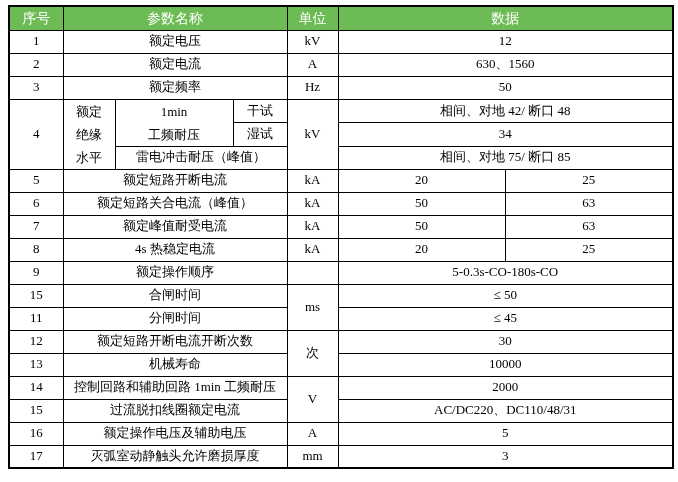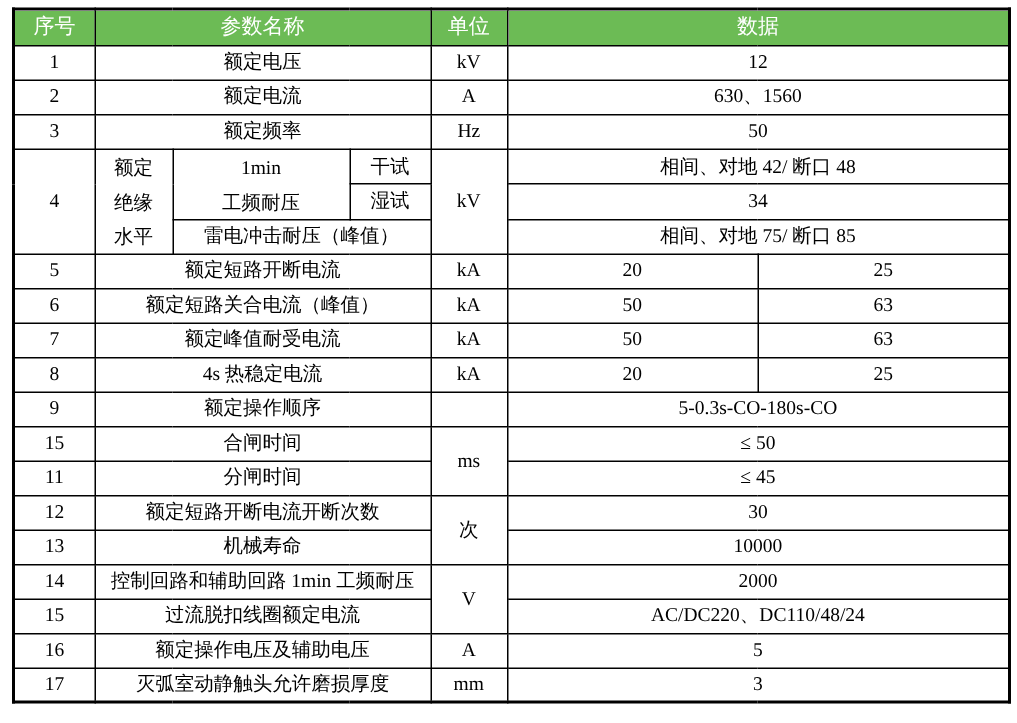--- a/index.html
+++ b/index.html
@@ -180,21 +180,21 @@
     <tr>
       <td>14</td>
       <td colspan="3">控制回路和辅助回路 1min 工频耐压</td>
       <td rowspan="2">V</td>
       <td colspan="2">2000</td>
     </tr>
 
     <tr>
       <td>15</td>
       <td colspan="3">过流脱扣线圈额定电流</td>
-      <td colspan="2">AC/DC220、DC110/48/24</td>
+      <td colspan="2">AC/DC220、DC110/48/31</td>
     </tr>
 
     <tr>
       <td>16</td>
       <td colspan="3">额定操作电压及辅助电压</td>
       <td>A</td>
       <td colspan="2">5</td>
     </tr>
 
     <tr>

